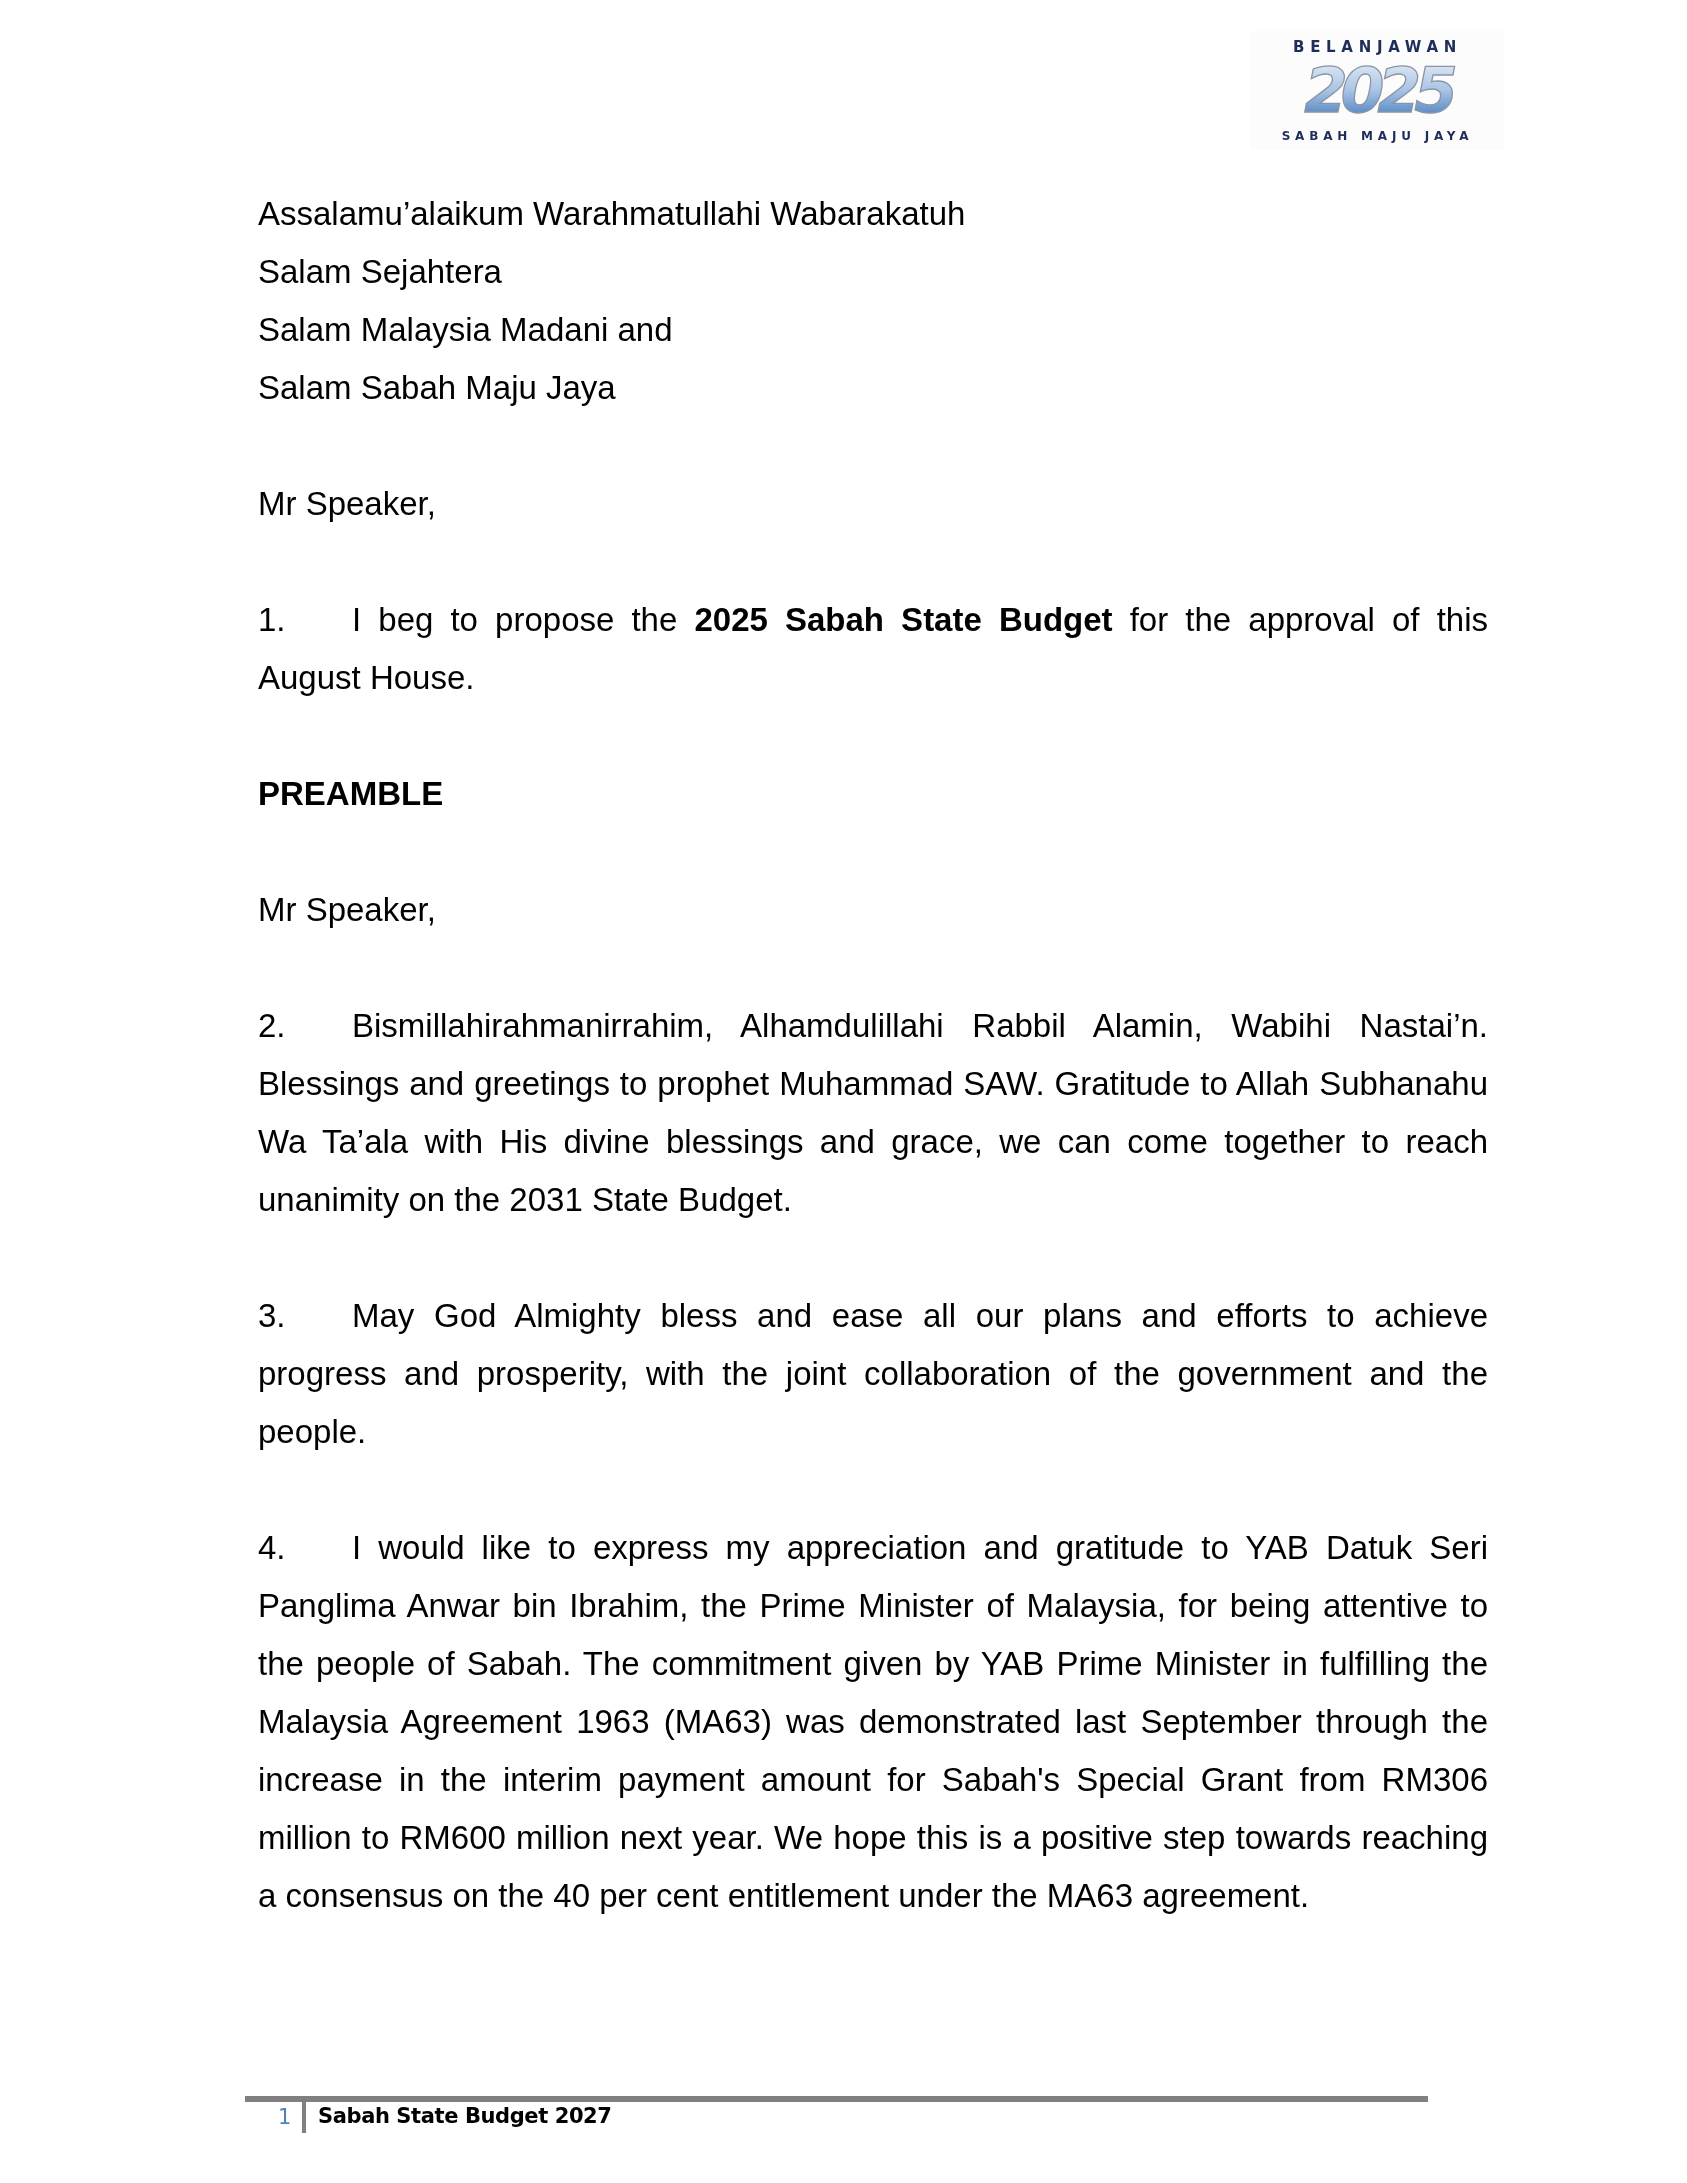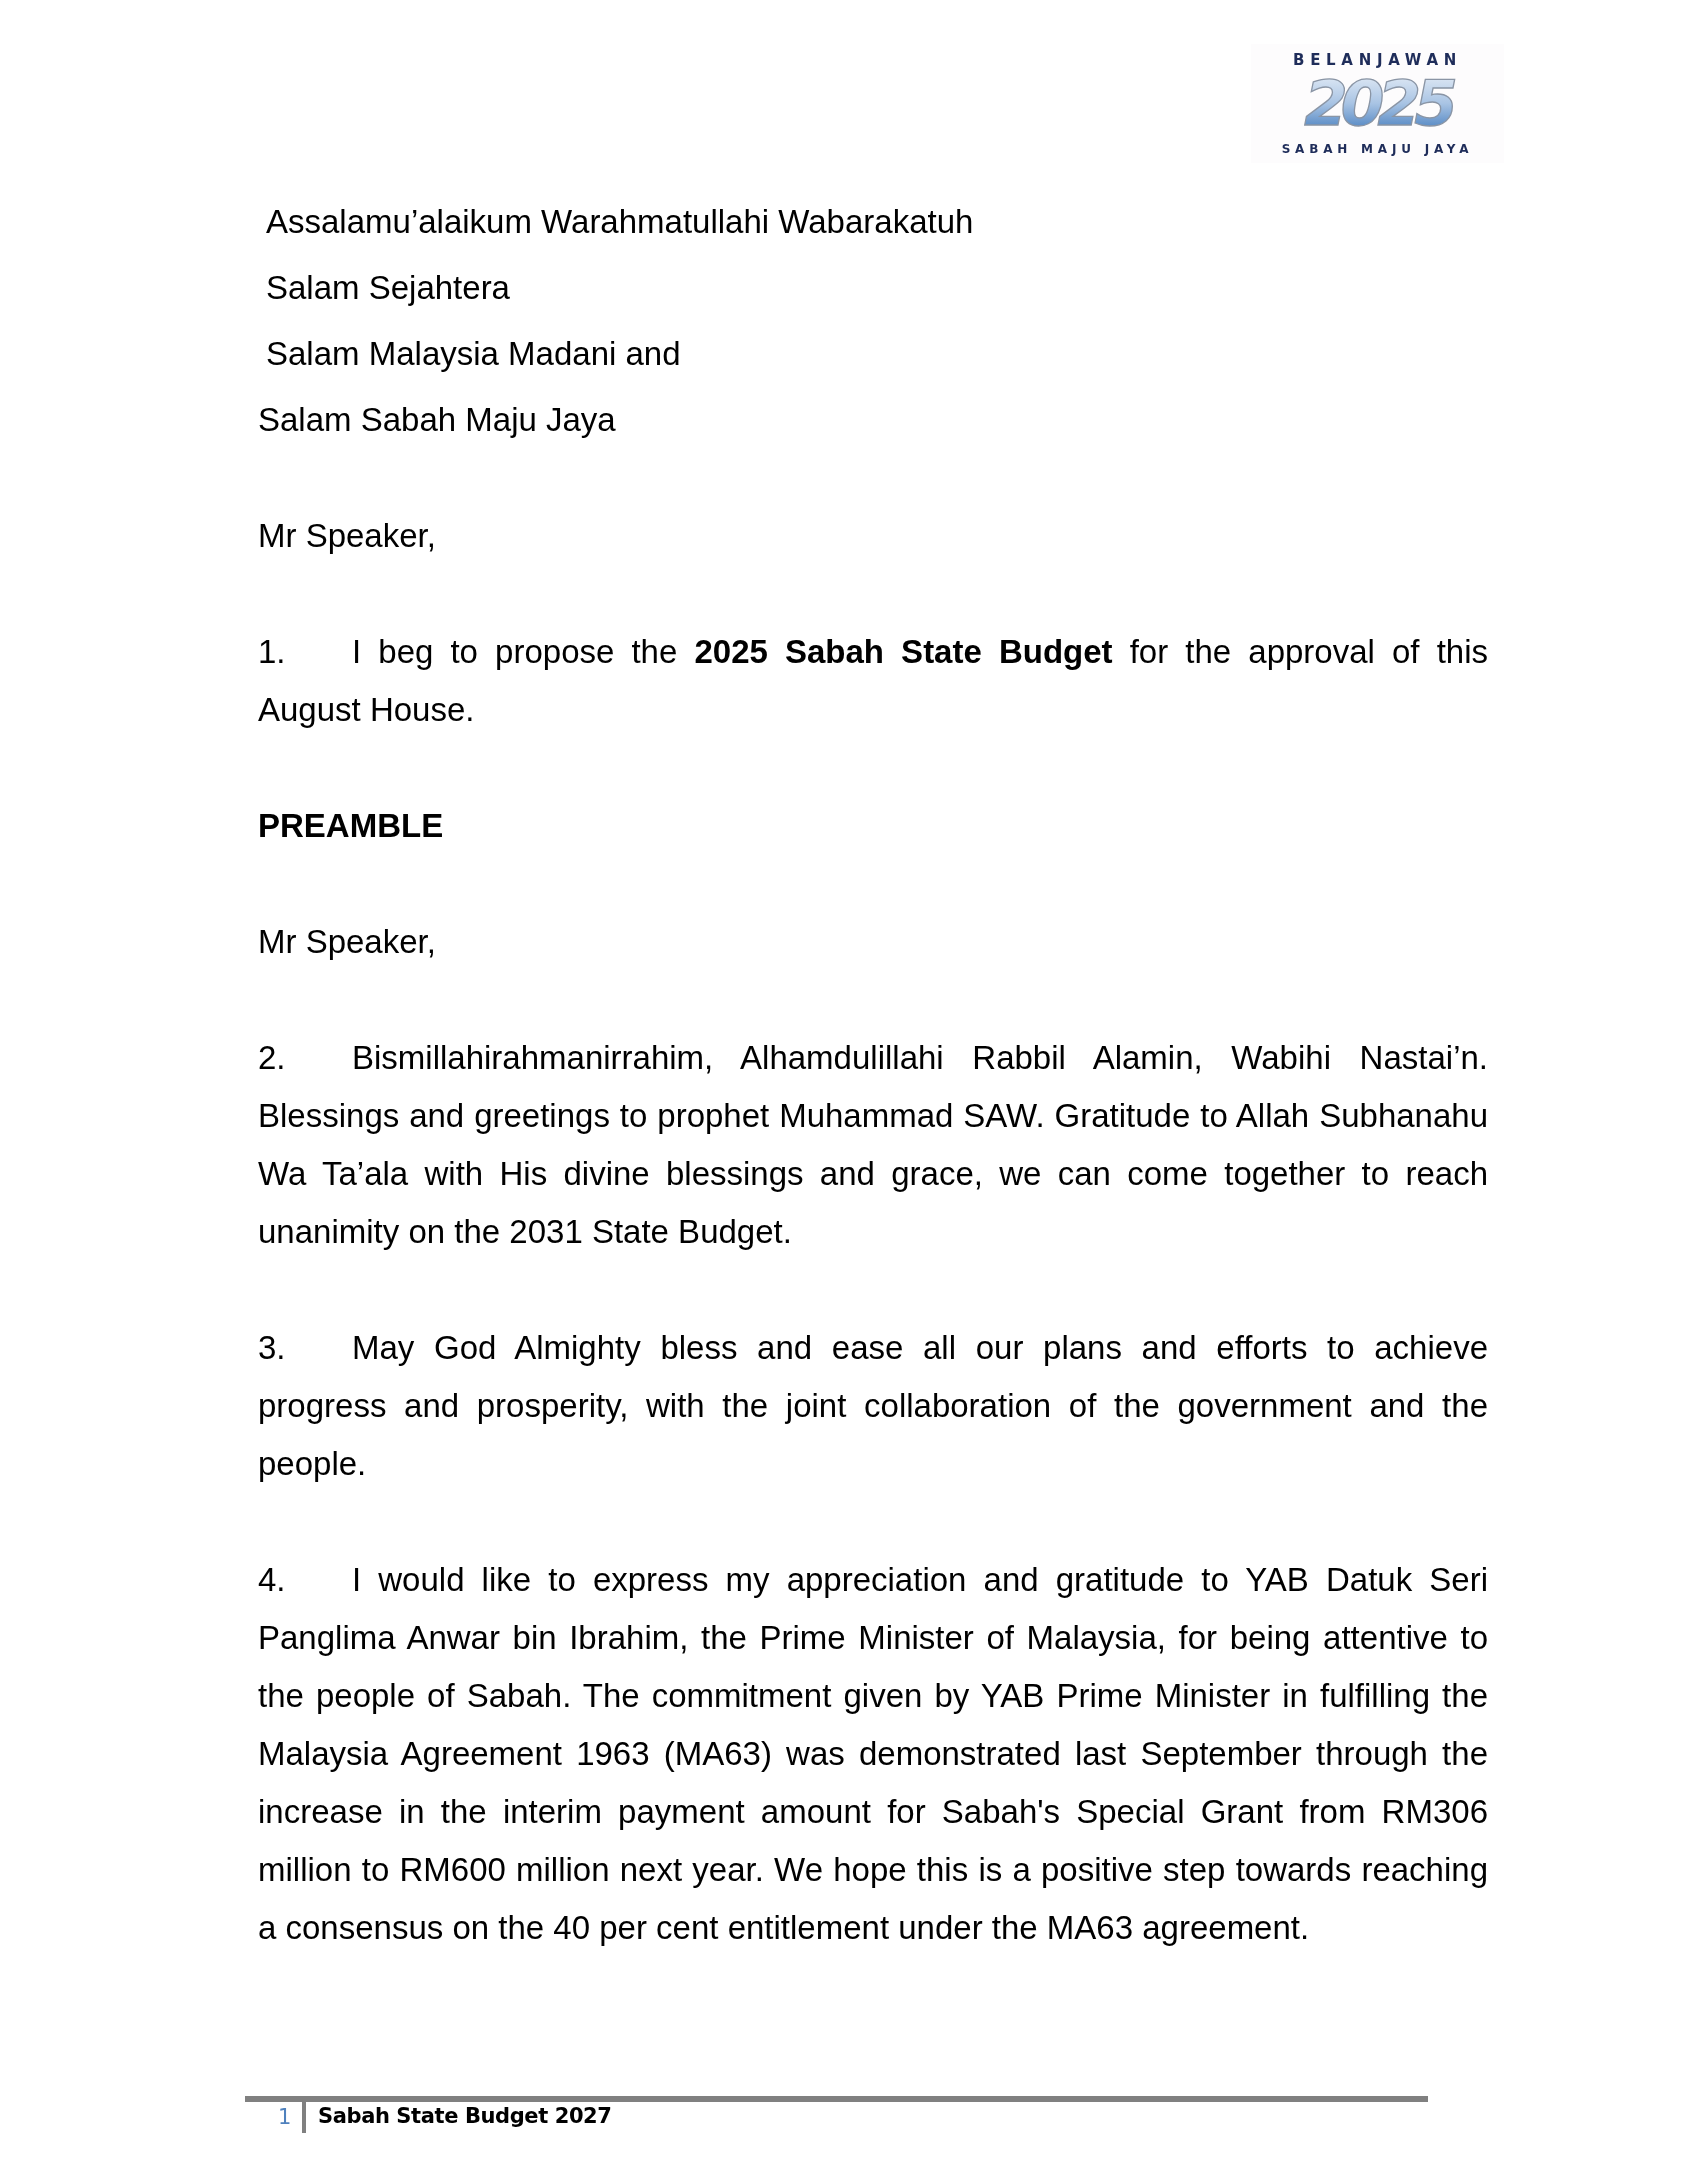--- a/index.html
+++ b/index.html
@@ -1,29 +1,29 @@
 <!DOCTYPE html>
 <html style="font-size:14px"><head>
 <meta charset="utf-8">
 <style>
   html, body { margin: 0; padding: 0; background: #ffffff; }
   body { width: 1687px; height: 2184px; position: relative; overflow: hidden; }
   .page { position: absolute; left: 0; top: 0; width: 1687px; height: 2184px; background: #fff; }
 
   
-  .logo { position: absolute; left: 1251px; top: 31px; width: 253px; height: 119px; background: #fdfcfd; text-align: center; margin-top: 13px; }
+  .logo { position: absolute; left: 1251px; top: 31px; width: 253px; height: 119px; background: #fdfcfd; text-align: center; }
   .logo-top { position: absolute; left: 0; right: 0; top: 7px; font-family: "DejaVu Sans", sans-serif; font-weight: bold; font-size: 15px; letter-spacing: 5.7px; color: #1f2d5a; }
   .logo-year { position: absolute; left: 0; right: 0; top: 30px; font-family: "DejaVu Sans", sans-serif; font-weight: bold; font-style: italic; font-size: 58px; line-height: 58px; letter-spacing: -5.2px; }
   .logo-year svg { display: block; margin: 0 auto; }
   .logo-bottom { position: absolute; left: 0; right: 0; top: 98px; font-family: "DejaVu Sans", sans-serif; font-weight: bold; font-size: 12px; letter-spacing: 4.8px; color: #1f2d5a; }
 
   
   .content { position: absolute; left: 258px; top: 185px; width: 1230px; font-family: "Liberation Sans", sans-serif; font-size: 33px; line-height: 58px; color: #000; }
   .content p { margin: 0 0 58px 0; text-align: justify; }
-  .content p.tight { margin: 8px; }
+  .content p.tight { margin: 0; }
   .content .heading { font-weight: bold; }
   .num { display: inline-block; width: 94px; }
   .bold { font-weight: bold; }
 
   
   .footer-rule { position: absolute; left: 245px; top: 2096px; width: 1183px; height: 6.1px; background: #808080; }
   .footer-bar { position: absolute; left: 302px; top: 2096px; width: 4.4px; height: 37px; background: #808080; }
   .footer-num { position: absolute; left: 278px; top: 2105px; font-family: "DejaVu Sans", sans-serif; font-size: 21px; color: #4f81bd; }
   .footer-title { position: absolute; left: 318px; top: 2104px; font-family: "DejaVu Sans", sans-serif; font-weight: bold; font-size: 21px; color: #000; letter-spacing: -0.4px; }
 </style>

